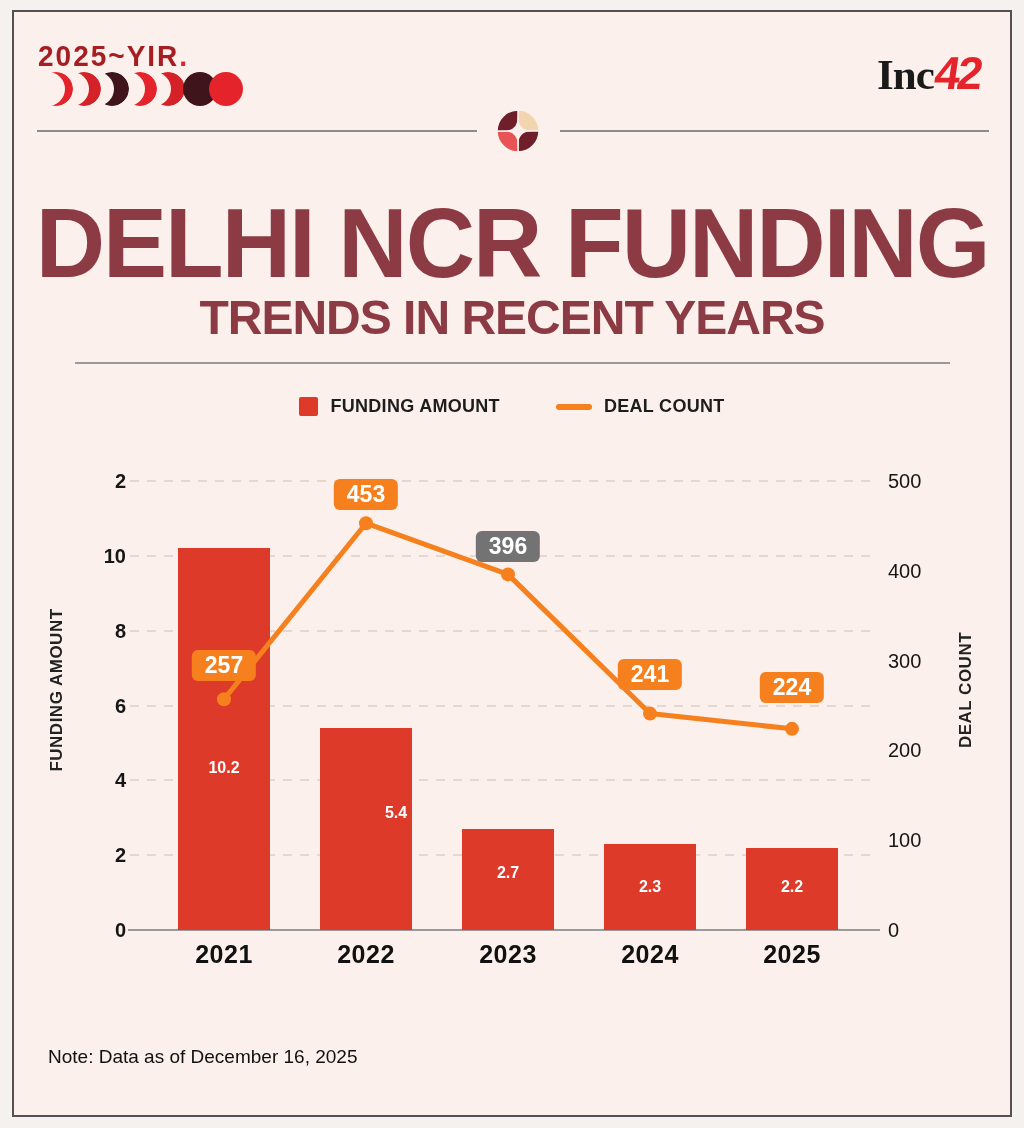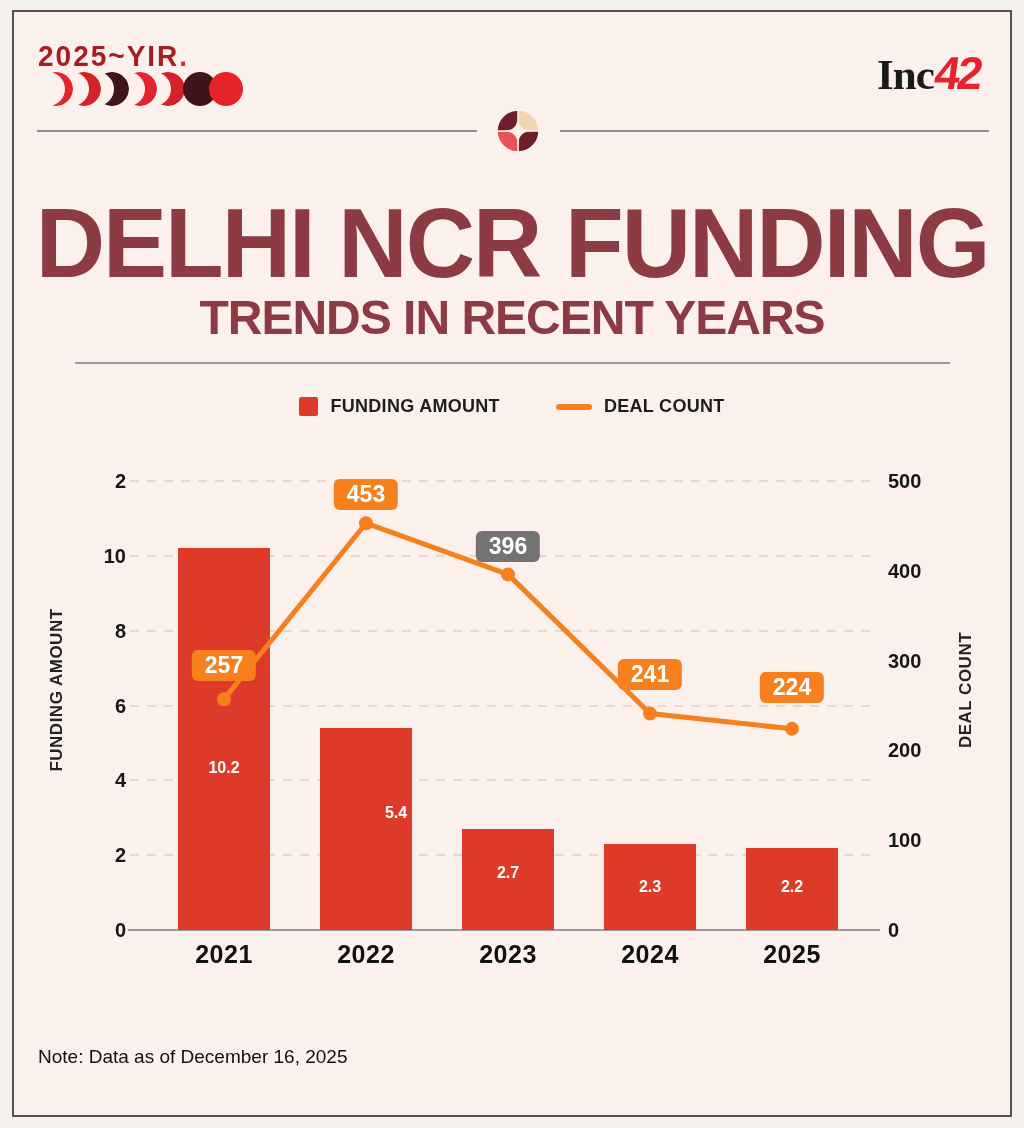--- a/index.html
+++ b/index.html
@@ -31,32 +31,32 @@
   .legend-swatch-square{width:19px;height:19px;border-radius:2px;}
   .legend-swatch-line{width:36px;height:6px;border-radius:3px;}
   .legend-label{font-size:18px;font-weight:bold;color:#1D1D1D;letter-spacing:.3px;}
   
   .grid{position:absolute;left:130px;width:748px;height:2px;
         background:repeating-linear-gradient(90deg,#E6D7D0 0 9px,transparent 9px 17px);}
   .baseline{position:absolute;left:128px;top:929px;width:752px;height:2px;background:#9A9A9A;}
   .tickL{position:absolute;left:60px;width:66px;text-align:right;transform:translateY(-50%);
          font-size:20px;font-weight:bold;color:#161616;}
   .tickR{position:absolute;left:888px;width:70px;text-align:left;transform:translateY(-50%);
-         font-size:20px;font-weight:bold;color:#161616;}
+         font-size:20px;font-weight:normal;color:#161616;}
   .axis-title{position:absolute;white-space:nowrap;font-size:17px;font-weight:bold;color:#222;
               letter-spacing:.5px;transform:translate(-50%,-50%) rotate(-90deg);}
   .bar{position:absolute;width:92px;}
   .barval{position:absolute;width:92px;text-align:center;font-size:16px;font-weight:bold;color:#FFFFFF;z-index:3;}
   .badge{position:absolute;transform:translateX(-50%);padding:2px 13px;border-radius:6px;
          font-size:23px;font-weight:bold;color:#FFFFFF;z-index:4;white-space:nowrap;}
   .xlab{position:absolute;width:140px;text-align:center;top:940px;
         font-size:25px;font-weight:bold;color:#111;letter-spacing:.5px;}
   #line-layer{position:absolute;left:0;top:0;z-index:2;pointer-events:none;}
   
-  .notes{position:absolute;left:38px;top:1044px;font-size:19px;color:#111;line-height:25px;}
+  .notes{position:absolute;left:48px;top:1044px;font-size:19px;color:#111;line-height:25px;}
 </style>
 </head>
 <body>
 
 <div class="canvas">
   <div class="frame"></div>
 
   <div class="brand">
     <div class="brand-text"><span>2025~YIR</span><span class="brand-dot">.</span></div>
     <svg class="brand-phases" width="206" height="38" viewBox="0 0 206 38">

